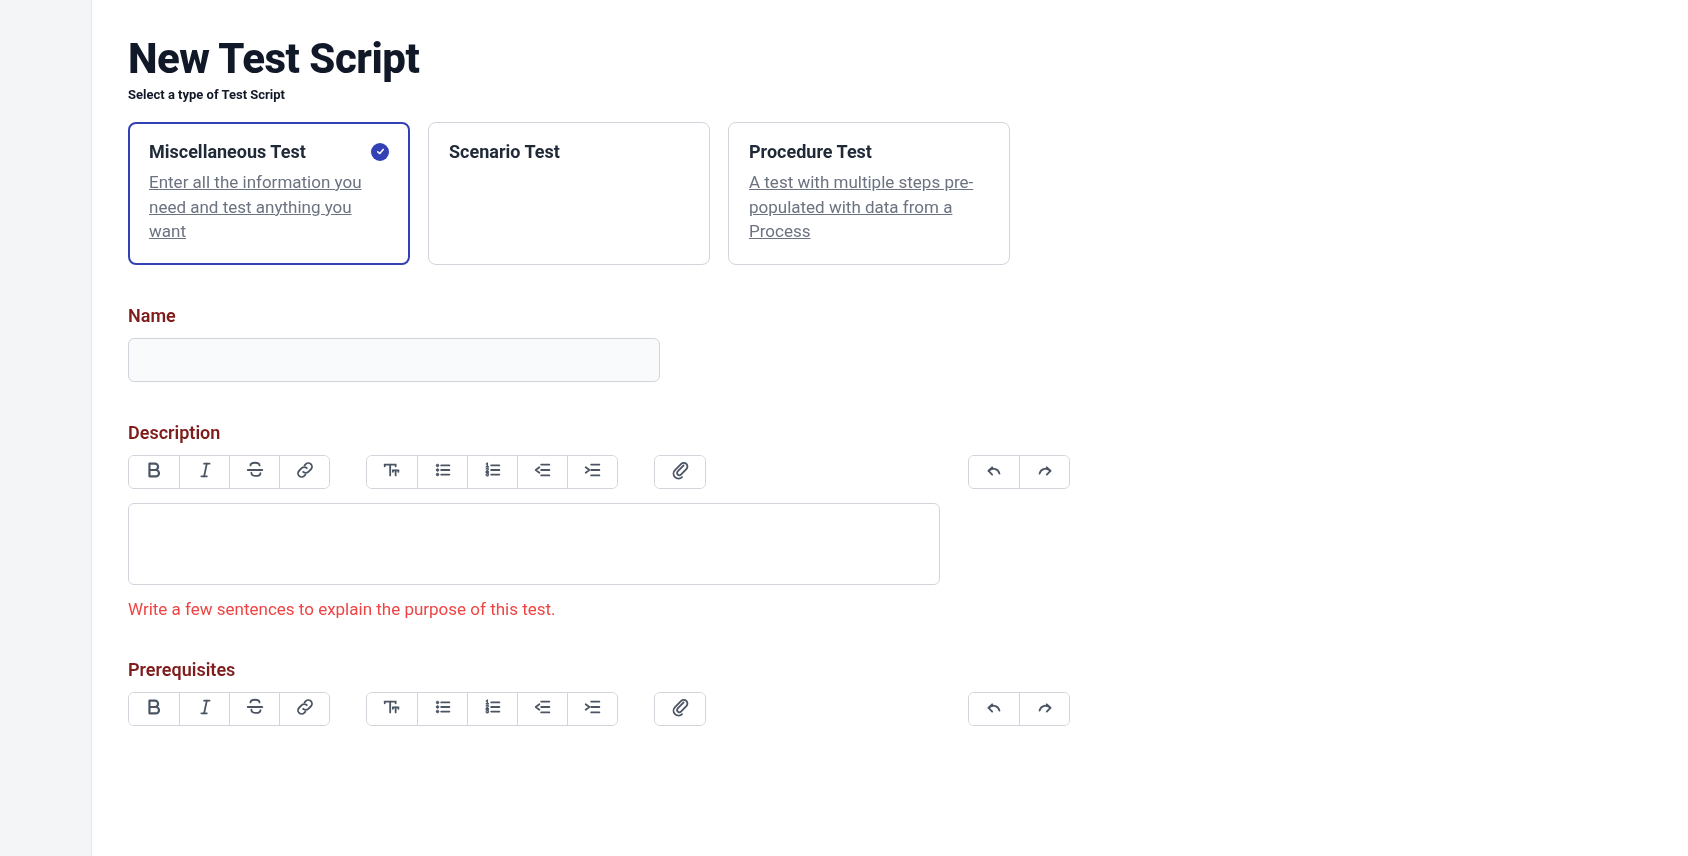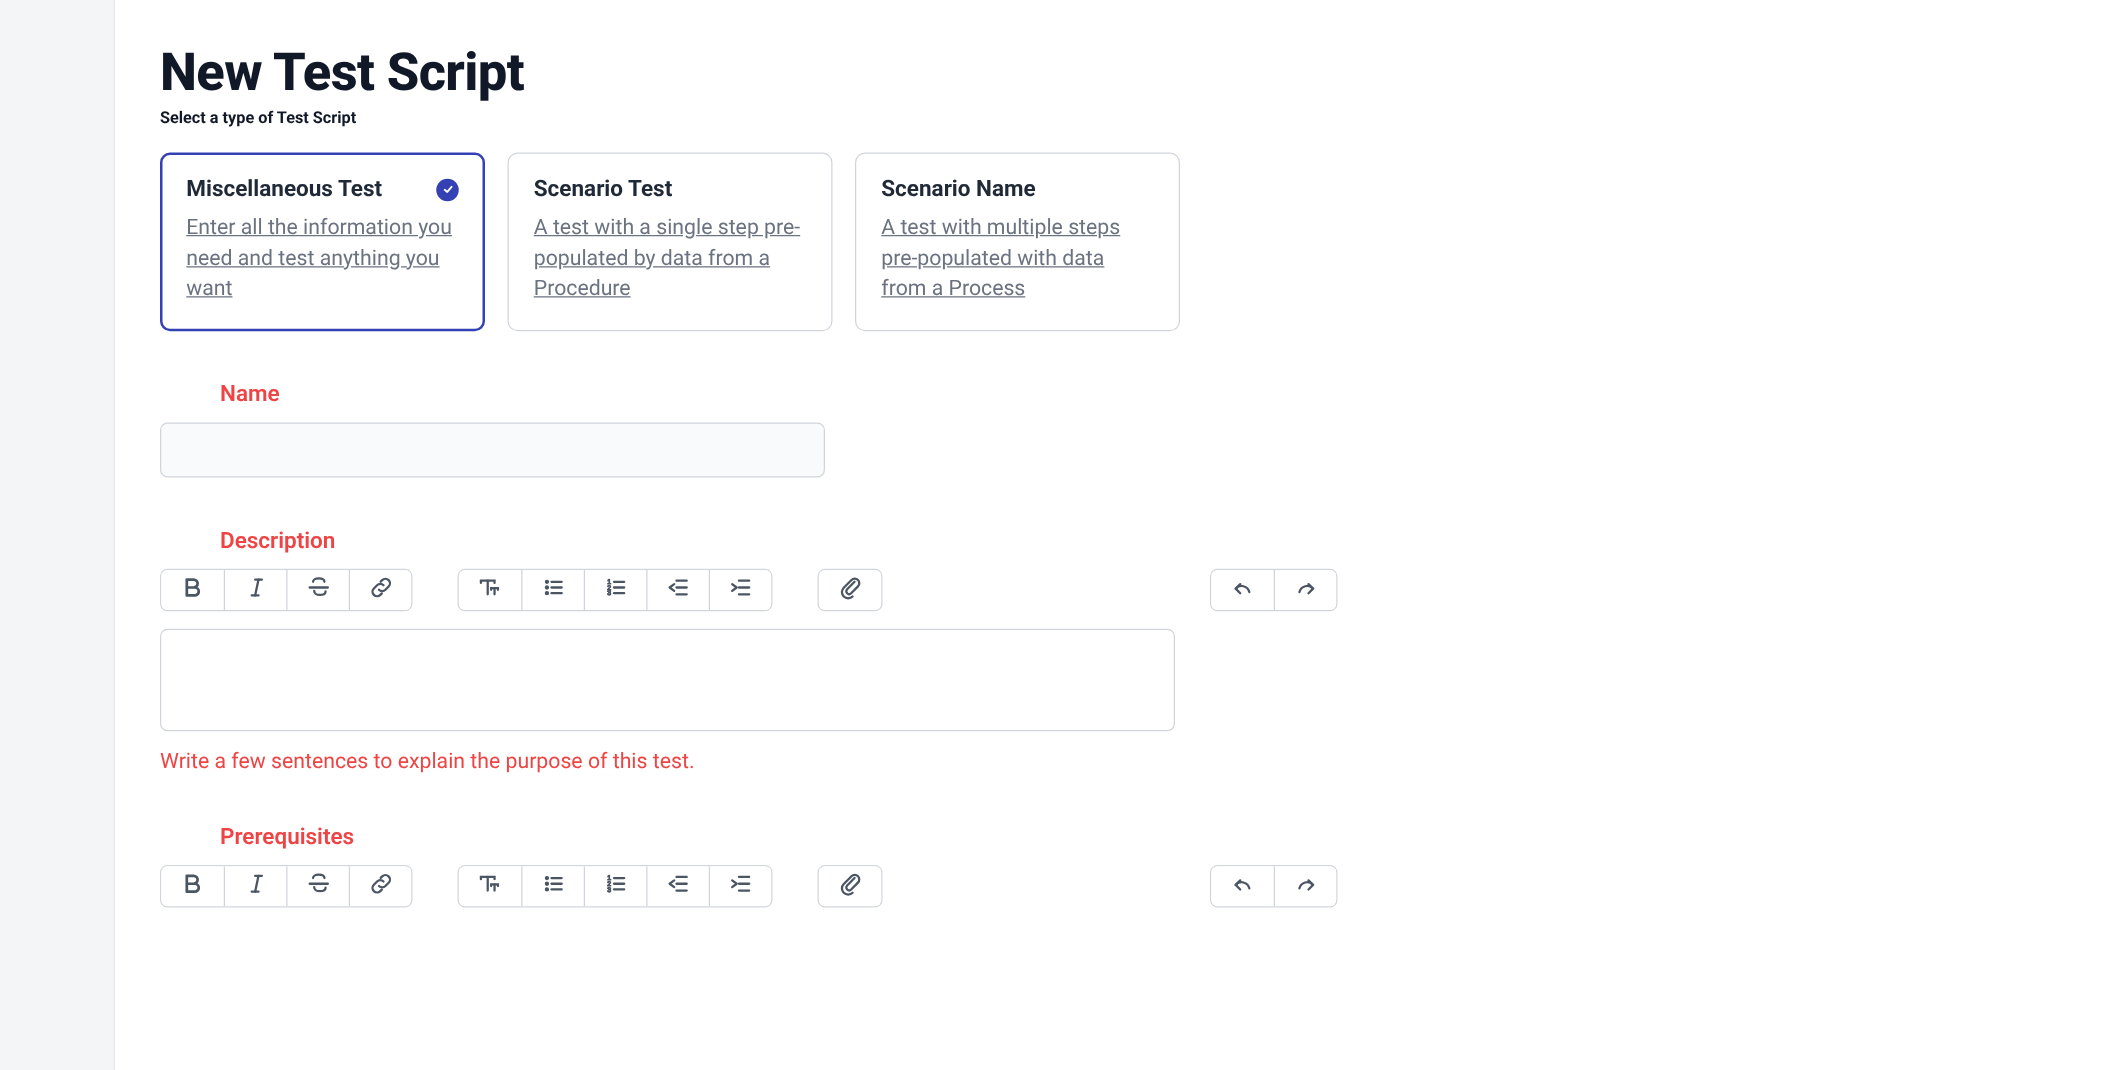--- a/index.html
+++ b/index.html
@@ -32,21 +32,21 @@
     font-weight: 700;
     color: #111827;
     margin-top: 4px;
   }
   .type-cards {
     display: flex;
     gap: 18px;
     margin-top: 20px;
   }
   .type-card {
-    width: 260px;
+    width: 282px;
     border: 1px solid #d1d5db;
     border-radius: 8px;
     padding: 18px 20px 20px 20px;
     cursor: pointer;
     background: #fff;
     position: relative;
   }
   .type-card.selected {
     border: 2px solid #3441b5;
     padding: 17px 19px 19px 19px;
@@ -79,23 +79,22 @@
     flex-shrink: 0;
   }
   .check-badge svg { width: 11px; height: 11px; display: block; }
 
   .section {
     margin-top: 40px;
   }
   .field-label {
     font-size: 18px;
     font-weight: 600;
-    color: #ef4444;
+    color: #7f1d1d;
     margin-bottom: 12px;
-    margin-left: 48px;
   }
   .text-input {
     width: 532px;
     height: 44px;
     border: 1px solid #d1d5db;
     border-radius: 6px;
     padding: 8px 12px;
     font-size: 16px;
     background: #f9fafb;
     color: #111827;
@@ -233,26 +232,25 @@
               </svg>
           </div>
         </div>
         <div class="type-card-desc">Enter all the information you need and test anything you want</div>
       </div>
 
       <div class="type-card">
         <div class="type-card-header">
           <div class="type-card-title">Scenario Test</div>
         </div>
-        <div class="type-card-desc">A test with a single step pre-populated by data from a Procedure</div>
       </div>
 
       <div class="type-card">
         <div class="type-card-header">
-          <div class="type-card-title">Scenario Name</div>
+          <div class="type-card-title">Procedure Test</div>
         </div>
         <div class="type-card-desc">A test with multiple steps pre-populated with data from a Process</div>
       </div>
     </div>
 
     <div class="section">
       <div class="field-label">Name</div>
       <input type="text" class="text-input" value="" style="">
     </div>
 

